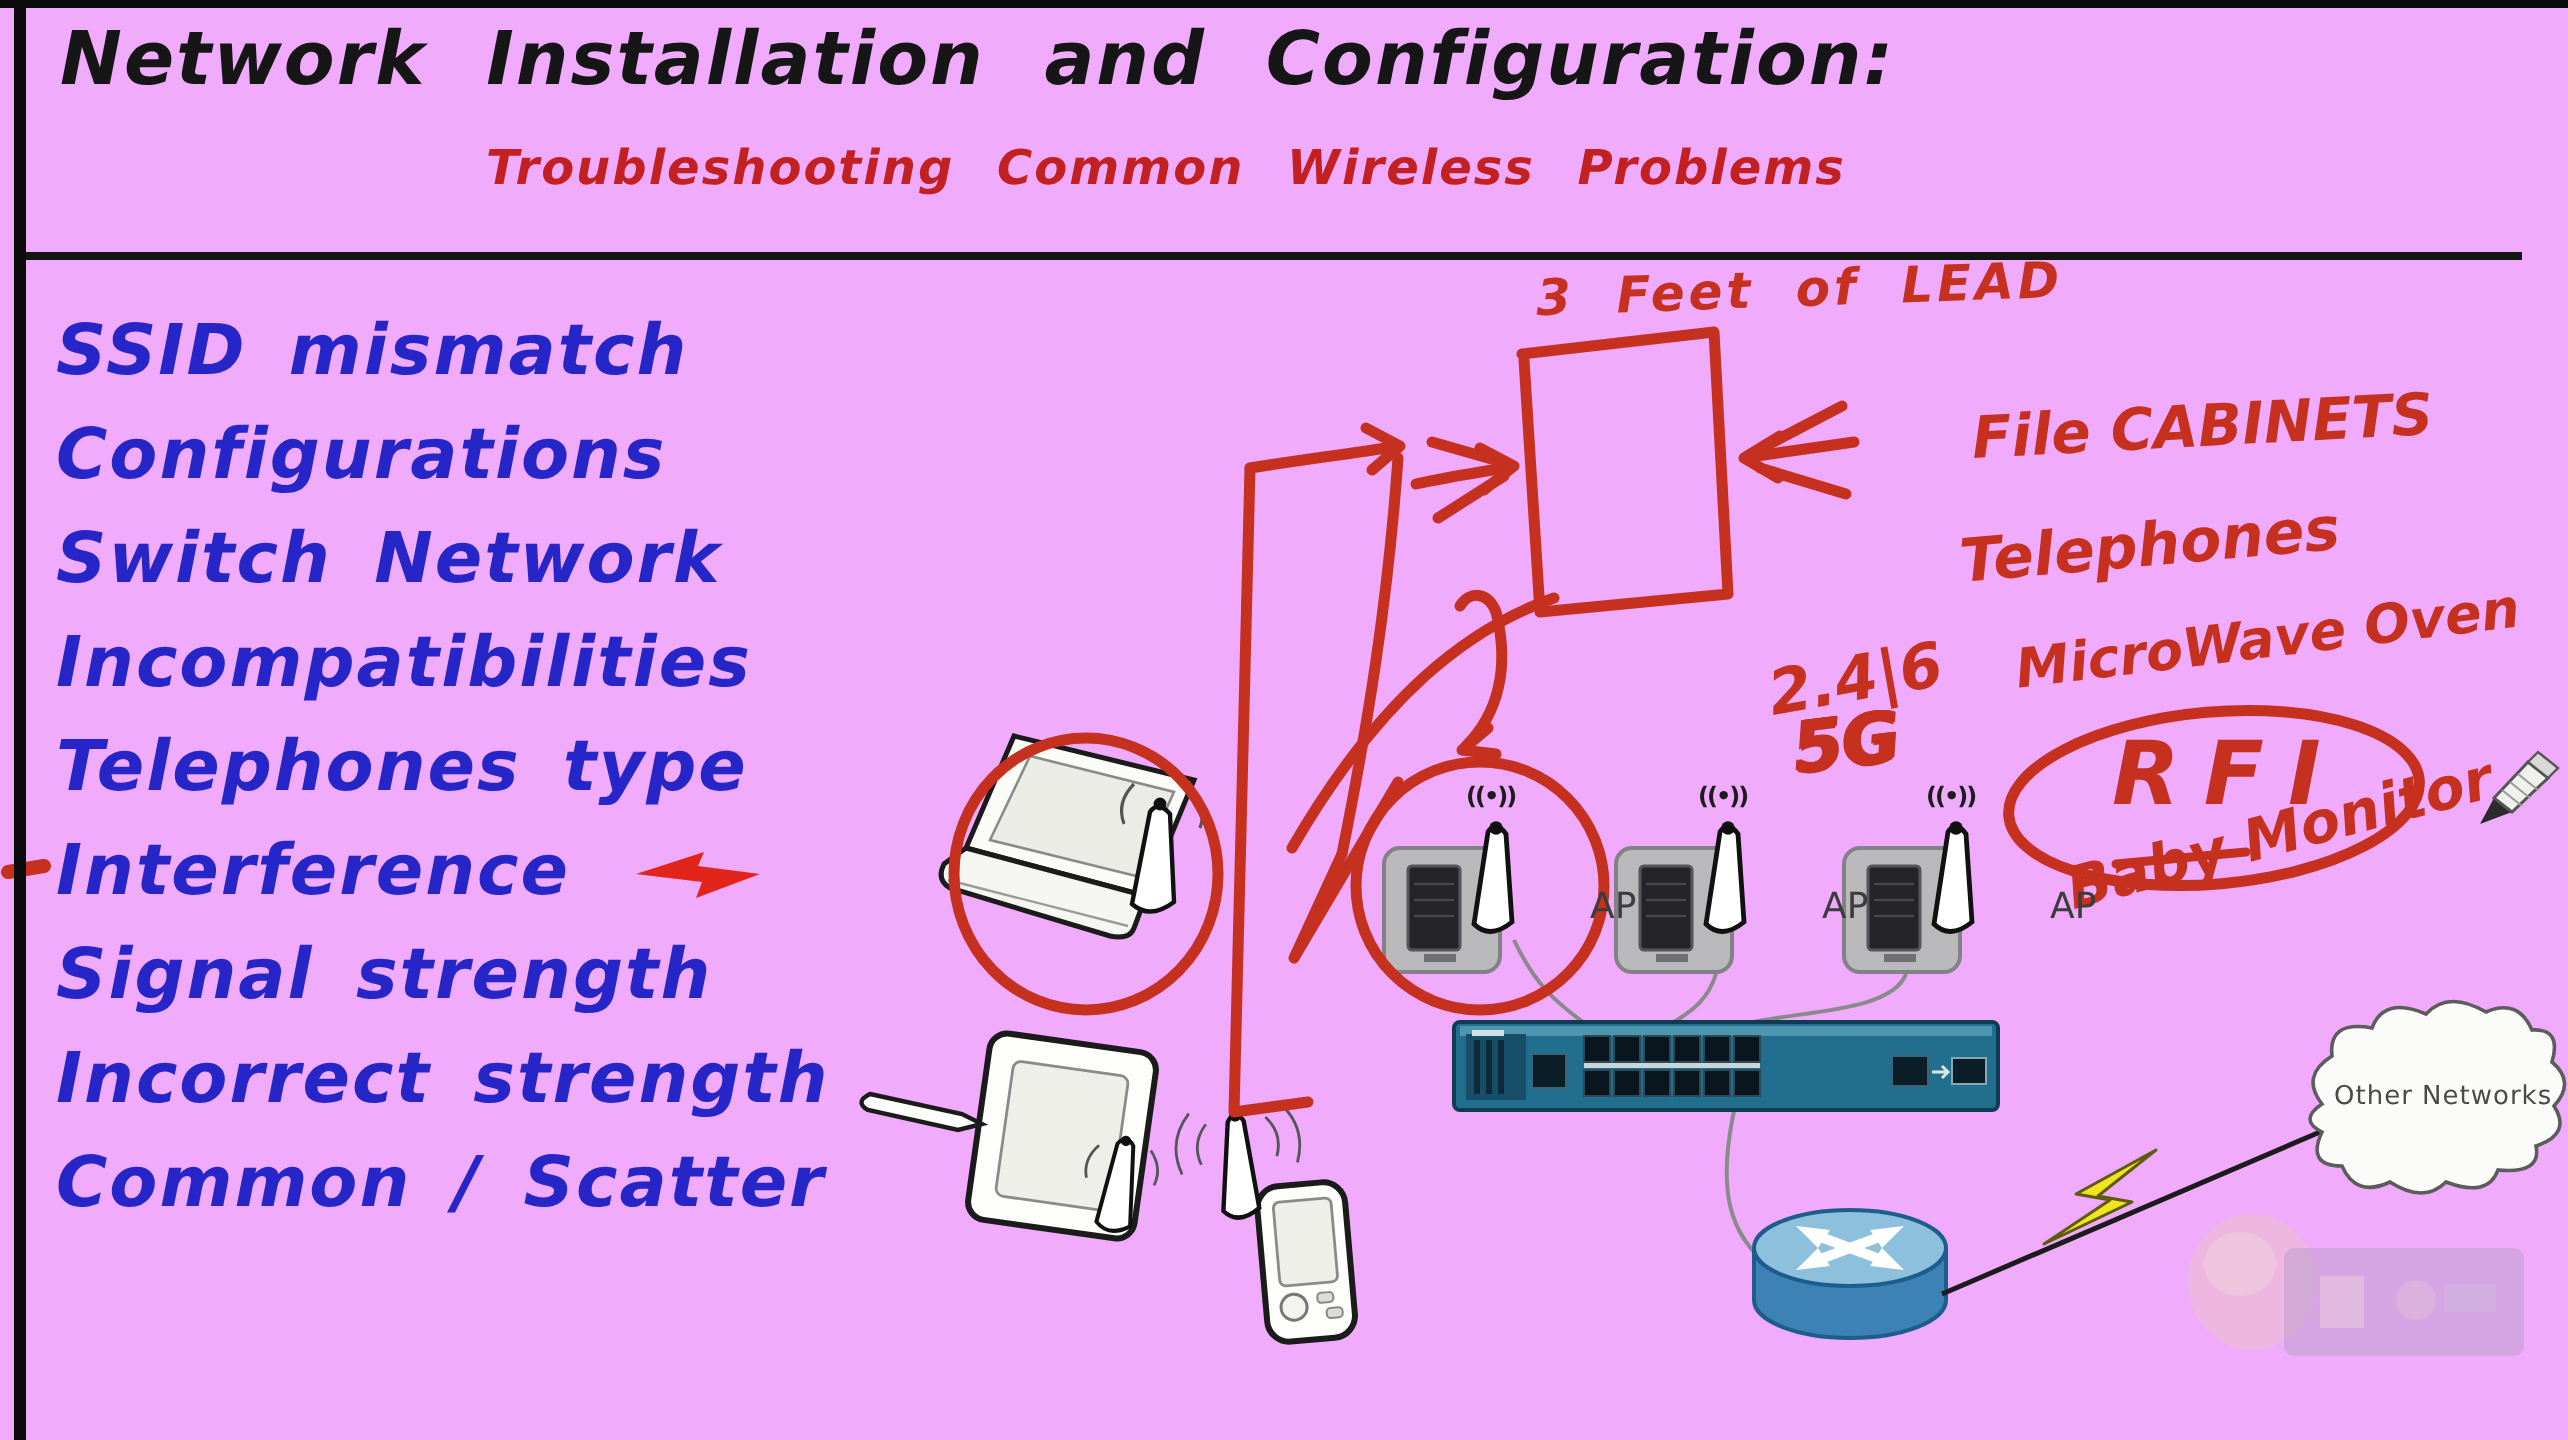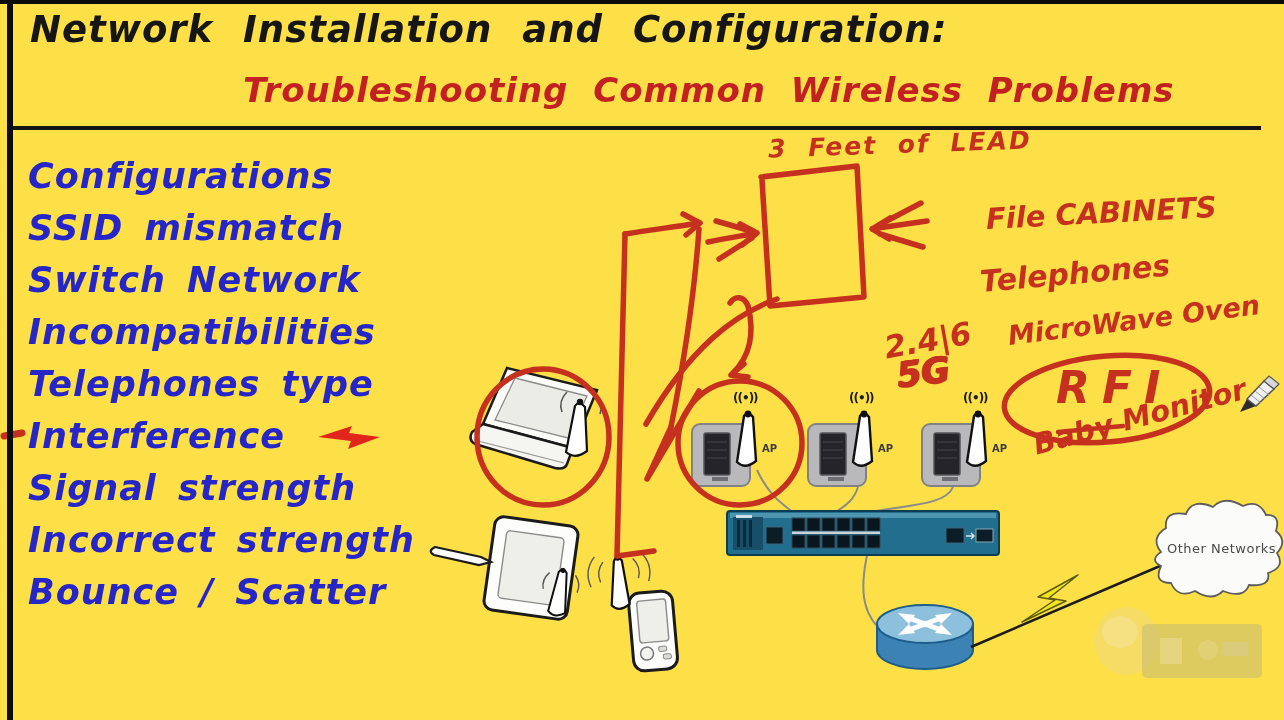--- a/index.html
+++ b/index.html
@@ -1,36 +1,36 @@
 <!DOCTYPE html>
 <html><head>
 <meta charset="utf-8">
 <style>
   html,body{margin:0;padding:0;background:#888;}
-  .stage{position:relative;width:1284px;height:720px;background:#fde047;overflow:hidden;
+  .stage{position:relative;width:1284px;height:720px;background:#f0abfc;overflow:hidden;
          font-family:"DejaVu Sans",sans-serif;}
   .abs{position:absolute;}
   .hand{font-style:italic;font-weight:bold;white-space:nowrap;}
   .frame{background:#0b0b0b;}
   .sep{background:#141414;}
   .title{left:30px;top:8px;font-size:37px;color:#161616;letter-spacing:1px;word-spacing:16px;}
-  .subtitle{left:243px;top:70px;font-size:34px;color:#c32121;letter-spacing:1px;word-spacing:12px;}
+  .subtitle{left:243px;top:70px;font-size:24px;color:#c32121;letter-spacing:1px;word-spacing:12px;}
   .problems{left:28px;top:150px;}
   .problem{font-size:35px;color:#2626c8;letter-spacing:1px;word-spacing:8px;line-height:52px;}
   .red-note{color:#c5301f;}
   .n-lead{left:768px;top:130px;font-size:25px;letter-spacing:2px;word-spacing:10px;transform:rotate(-2deg);}
   .n-file{left:986px;top:202px;font-size:29px;transform:rotate(-3deg);transform-origin:left center;}
   .n-tel{left:980px;top:264px;font-size:30px;transform:rotate(-5deg);transform-origin:left center;}
   .n-micro{left:1008px;top:320px;font-size:27px;transform:rotate(-7deg);transform-origin:left center;}
   .n-rfi{left:1056px;top:362px;font-size:44px;letter-spacing:12px;}
   .n-baby{left:1034px;top:428px;font-size:29px;transform:rotate(-15deg);transform-origin:left center;}
   .n-f1{left:884px;top:322px;font-size:31px;transform:rotate(-10deg);}
   .n-f2{left:897px;top:352px;font-size:35px;transform:rotate(-7deg);
         text-shadow:1px 0 currentColor,-1px 0 currentColor,0 1px currentColor;}
-  .ap-label{font-size:10px;color:#3c3c3c;font-weight:bold;}
+  .ap-label{font-size:18px;color:#3c3c3c;font-weight:normal;margin-left:33px;}
   .wifi{font-size:12px;font-weight:bold;color:#1c1c1c;letter-spacing:-1px;}
   .cloud-label{font-size:13px;color:#4a4a4a;letter-spacing:0.5px;}
   svg.art{left:0;top:0;}
 </style>
 </head>
 <body>
 
 <div class="stage">
 
   <svg class="abs art" width="1284" height="720" viewBox="0 0 1284 720">
@@ -206,29 +206,29 @@
   </svg>
 
   <div class="abs frame" style="left:0;top:0;width:1284px;height:4px;"></div>
   <div class="abs frame" style="left:7px;top:0;width:6px;height:720px;"></div>
 
   <div class="abs hand title">Network Installation and Configuration:</div>
   <div class="abs hand subtitle">Troubleshooting Common Wireless Problems</div>
   <div class="abs sep" style="left:13px;top:126px;width:1248px;height:4px;"></div>
 
   <div class="abs problems">
+    <div class="hand problem">SSID mismatch</div>
     <div class="hand problem">Configurations</div>
-    <div class="hand problem">SSID mismatch</div>
     <div class="hand problem">Switch Network</div>
     <div class="hand problem">Incompatibilities</div>
     <div class="hand problem">Telephones type</div>
     <div class="hand problem">Interference</div>
     <div class="hand problem">Signal strength</div>
     <div class="hand problem">Incorrect strength</div>
-    <div class="hand problem">Bounce / Scatter</div>
+    <div class="hand problem">Common / Scatter</div>
   </div>
 
   <div class="abs hand red-note n-lead">3 Feet of LEAD</div>
   <div class="abs hand red-note n-file">File CABINETS</div>
   <div class="abs hand red-note n-tel">Telephones</div>
   <div class="abs hand red-note n-micro">MicroWave Oven</div>
   <div class="abs hand red-note n-f1">2.4|6</div>
   <div class="abs hand red-note n-f2">5G</div>
   <div class="abs hand red-note n-rfi">RFI</div>
   <div class="abs hand red-note n-baby">Baby Monitor</div>

